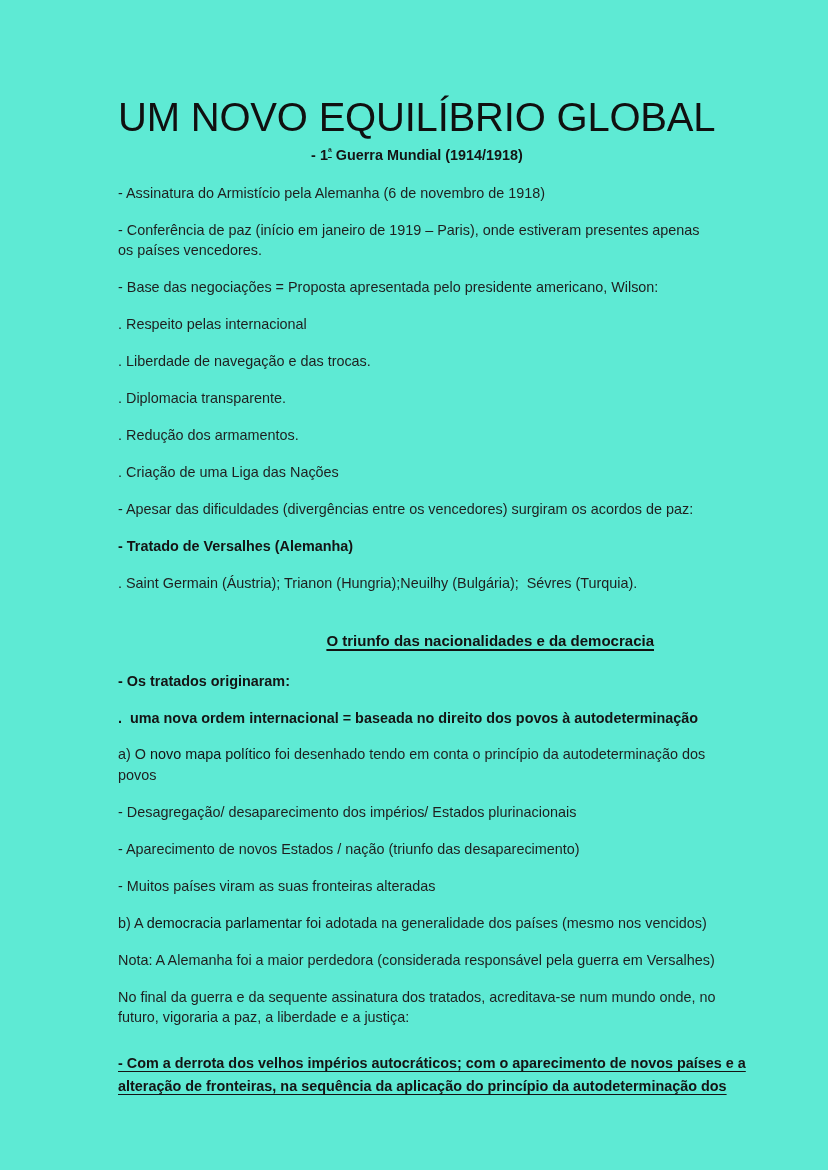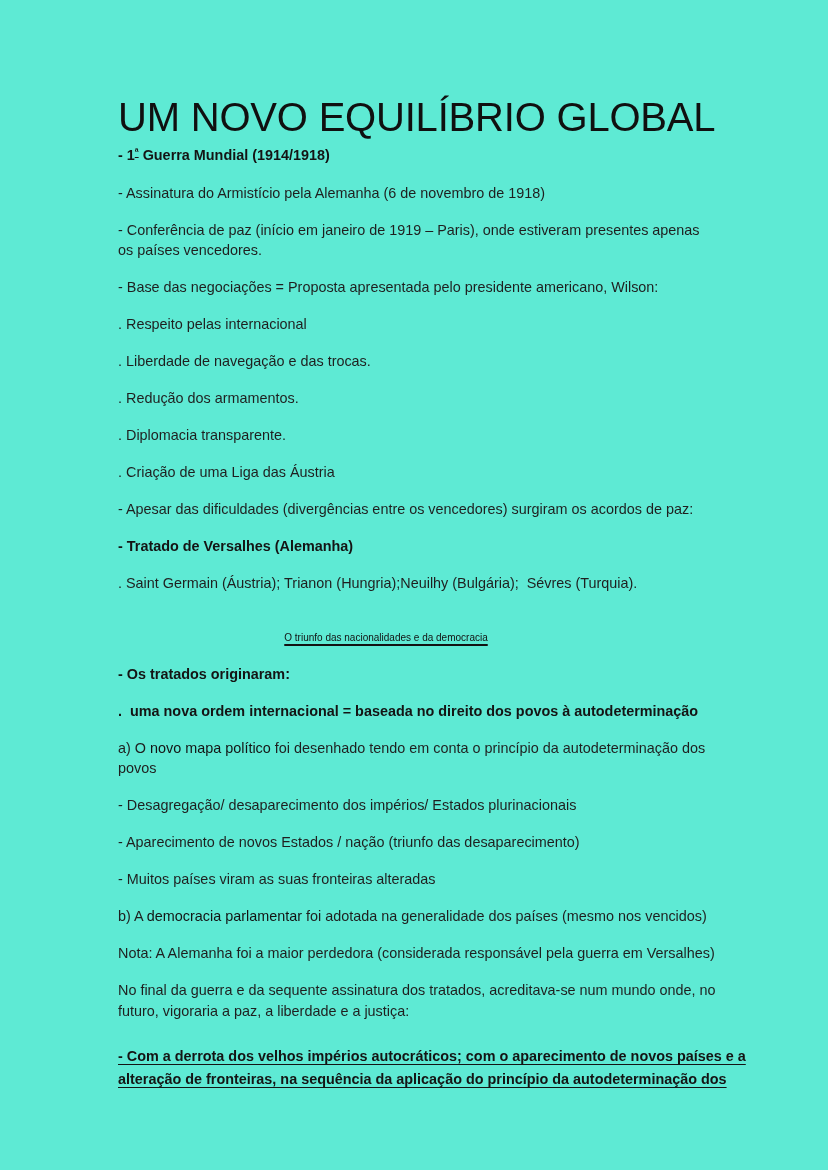--- a/index.html
+++ b/index.html
@@ -59,28 +59,29 @@
 
   .p.bold {
     font-weight: 700;
     color: #141414;
   }
 
   
   .p.under-title {
     margin-top: 0;
     margin-bottom: 17px;
+    text-align: center;
   }
 
   
   .section-heading {
-    font-size: 10px;
-    font-weight: 400;
+    font-size: 15px;
+    font-weight: 700;
     color: #121212;
-    text-align: center;
+    text-align: right;
     text-decoration: underline;
     text-underline-offset: 3px;
     text-decoration-thickness: 1.6px;
     margin: 38px 0 20px 0;
     padding-right: 62px; 
     line-height: 1.3;
   }
 
   
   .final-block {
@@ -125,23 +126,23 @@
     <p class="p bold under-title"><span>- 1</span><sup class="ord">ª</sup><span> Guerra Mundial (1914/1918)</span></p>
 
     <p class="p">- Assinatura do Armistício pela Alemanha (6 de novembro de 1918)</p>
 
     <p class="p">- Conferência de paz (início em janeiro de 1919 – Paris), onde estiveram presentes apenas os países vencedores.</p>
 
     <p class="p">- Base das negociações = Proposta apresentada pelo presidente americano, Wilson:</p>
 
     <p class="p">. Respeito pelas internacional</p>
     <p class="p">. Liberdade de navegação e das trocas.</p>
+    <p class="p">. Diplomacia transparente.</p>
     <p class="p">. Redução dos armamentos.</p>
-    <p class="p">. Diplomacia transparente.</p>
-    <p class="p">. Criação de uma Liga das Áustria</p>
+    <p class="p">. Criação de uma Liga das Nações</p>
 
     <p class="p">- Apesar das dificuldades (divergências entre os vencedores) surgiram os acordos de paz:</p>
 
     <p class="p bold">- Tratado de Versalhes (Alemanha)</p>
 
     <p class="p keep-space">. Saint Germain (Áustria); Trianon (Hungria);Neuilhy (Bulgária);  Sévres (Turquia).</p>
 
     <h2 class="section-heading">O triunfo das nacionalidades e da democracia</h2>
 
     <p class="p bold">- Os tratados originaram:</p>

